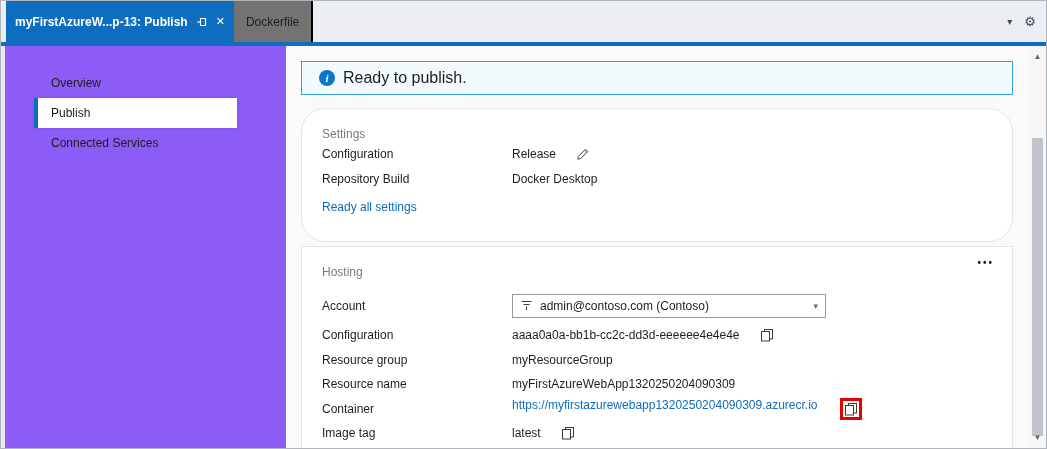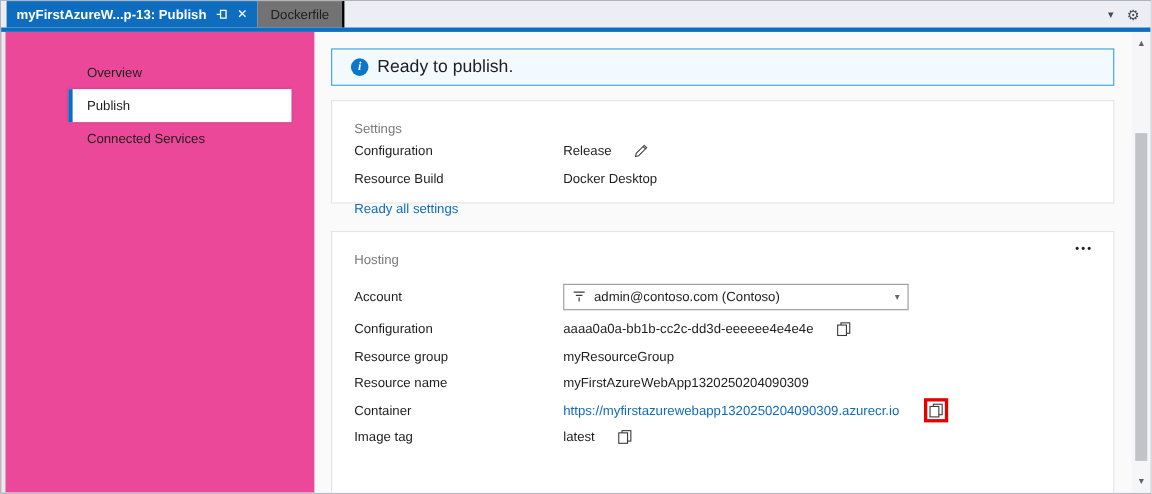--- a/index.html
+++ b/index.html
@@ -1,53 +1,53 @@
 <!DOCTYPE html>
 <html><head>
 <meta charset="utf-8">
 <style>
   * { margin:0; padding:0; box-sizing:border-box; }
   html,body { width:1047px; height:449px; overflow:hidden; background:#fff;
               font-family:"Liberation Sans", sans-serif; }
   .window { width:1047px; height:449px; border:1px solid #b0b4bc; display:flex; flex-direction:column; overflow:hidden; background:#fafafa; }
 
   
-  .tabstrip { height:24px; background:#edeef3; display:flex; align-items:stretch; padding-left:5px; flex:0 0 auto; }
+  .tabstrip { height:41px; background:#edeef3; display:flex; align-items:stretch; padding-left:5px; flex:0 0 auto; }
   .tab { display:flex; align-items:center; padding:0 9px; font-size:12px; cursor:default; }
   .tab.active { background:#0e6dbe; color:#fff; font-weight:bold; gap:8px; }
   .tab.inactive { background:#737373; color:#1e1e1e; border-right:2px solid #000000; padding:0 12px; }
   .tab .pin svg { display:block; }
   .tab .close { font-size:11px; font-weight:normal; line-height:1; }
   .strip-right { margin-left:auto; display:flex; align-items:center; gap:12px; padding-right:10px; color:#424b57; }
   .strip-right .caret { font-size:10px; }
   .strip-right .gear { font-size:13px; }
   .doc-accent { height:4px; background:#0e6dbe; flex:0 0 auto; }
 
   
   .bodyrow { flex:1 1 auto; display:flex; overflow:hidden; }
 
   
-  .sidebar { width:285px; background:#ec4899; flex:0 0 auto; padding-top:22px; border-left:4px solid #eaeaec;padding-left:28px; }
+  .sidebar { width:285px; background:#8b5cf6; flex:0 0 auto; padding-top:22px; border-left:4px solid #eaeaec; }
   .side-item { height:30px; line-height:30px; font-size:12px; color:#1e1e1e; padding-left:46px; cursor:pointer; }
   .side-item.selected { margin-left:29px; width:203px; padding-left:13px; background:#ffffff; border-left:4px solid #0e6dbe; box-shadow:0 0 3px rgba(0,0,0,0.12); }
 
   
   .content { flex:1 1 auto; background:#fafafa; padding:15px 16px 0 15px; overflow:hidden; }
   .banner { width:712px; height:34px; background:#f3fafe; border:1px solid #35a0dc; display:flex; align-items:center; padding-left:17px; gap:8px; margin-bottom:13px; }
   .info-icon { width:16px; height:16px; border-radius:50%; background:#0b76ca; color:#fff; font:italic bold 11px "Liberation Serif", serif; display:inline-flex; align-items:center; justify-content:center; flex:0 0 auto; }
   .banner-text { font-size:16px; color:#1e1e1e; }
 
   .card { width:712px; background:#fff; border:1px solid #e4e4e4; padding:0 20px; }
-  .card.settings { height:94px; margin-bottom:25px; }
+  .card.settings { height:134px; margin-bottom:4px;border-radius:24px; }
   .card.hosting { height:240px; position:relative; }
   .card-title { font-size:12px; color:#7a7a7a; padding-top:18px; }
   .rowgrid { display:grid; grid-template-columns:190px 1fr; align-items:center; height:25px; font-size:12px; color:#1e1e1e; }
   .settings .rowgrid:first-of-type { margin-top:12px; }
   .label { color:#1e1e1e; }
-  .value { display:flex; align-items:center; gap:20px; }
+  .value { display:flex; align-items:flex-start; gap:20px; }
   .link { color:#0f6cbd; text-decoration:none; cursor:pointer; }
   .show-all { display:inline-block; margin-top:9px; font-size:12px; }
   .pencil { display:inline-flex; cursor:pointer; }
   .copy-btn { display:inline-flex; cursor:pointer; }
   .red-box { display:inline-flex; border:3px solid #e60000; padding:1px; margin-left:2px; }
 
   .ellipsis-btn { position:absolute; top:10px; right:18px; font-size:10px; letter-spacing:2px; color:#1e1e1e; font-weight:bold; cursor:pointer; }
 
   .hosting .account-row { margin-top:10px; height:34px; }
   .combobox { width:314px; height:24px; background:#fff; border:1px solid #989898; display:flex; align-items:center; padding:0 7px; gap:7px; font-size:12px; cursor:pointer; }
@@ -108,21 +108,21 @@
           <span class="value">
             <span>Release</span>
             <span class="pencil">
               <svg width="14" height="14" viewBox="0 0 14 14">
                   <path d="M9.6 2.2 l2.2 2.2 L4.6 11.6 l-2.8 .6 .6 -2.8 Z M8.6 3.2 l2.2 2.2" fill="none" stroke="#444" stroke-width="1"></path>
                 </svg>
             </span>
           </span>
         </div>
         <div class="rowgrid">
-          <span class="label">Resource Build</span>
+          <span class="label">Repository Build</span>
           <span class="value">Docker Desktop</span>
         </div>
         <a class="link show-all">Ready all settings</a>
       </div>
 
       <div class="card hosting">
         <div class="card-title">Hosting</div>
         <div class="ellipsis-btn">•••</div>
 
         <div class="rowgrid account-row">

